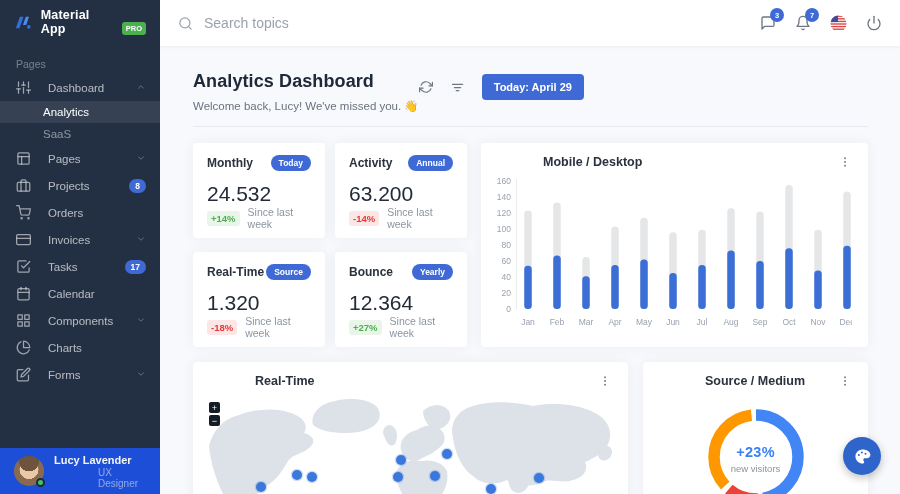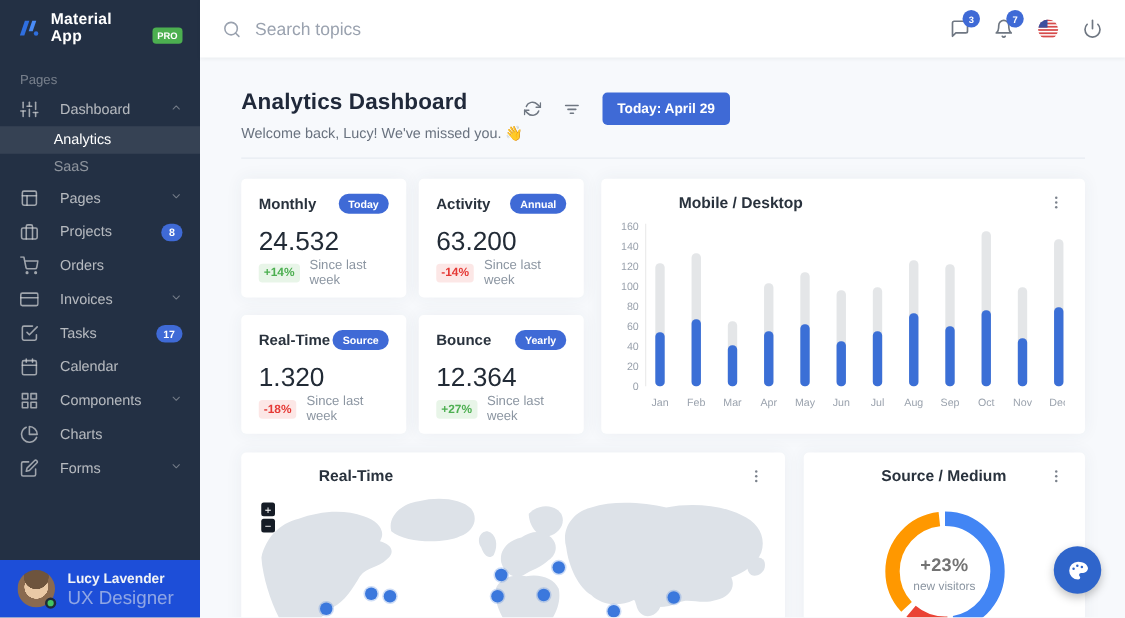--- a/index.html
+++ b/index.html
@@ -22,21 +22,21 @@
   .subitem { padding:5px 16px 5px 43px; font-size:11.5px; color:rgba(238,238,238,.52); cursor:pointer; }
   .subitem.active { background:rgba(255,255,255,.09); color:#fff; }
   .sidebar-footer { background:#1d4ed8; padding:8px 14px; display:flex; align-items:center; gap:10px; height:46px; cursor:pointer; }
   .avatar { width:30px; height:30px; border-radius:50%; position:relative; flex:none;
     background:
       radial-gradient(circle at 50% 18%, #6e543d 0 34%, rgba(0,0,0,0) 35%),
       radial-gradient(circle at 50% 45%, #eac9a6 0 42%, #8a6a4f 43% 100%);
   }
   .status-dot { position:absolute; right:-1px; bottom:-1px; width:9px; height:9px; background:#43c463; border:2px solid #1e2a38; border-radius:50%; }
   .user-name { color:#f2f4f6; font-size:11px; font-weight:bold; line-height:14px; }
-  .user-role { color:rgba(238,238,238,.55); font-size:15px; }
+  .user-role { color:rgba(238,238,238,.55); font-size:10px;margin-left:44px; }
 
   
   .main { flex:1; min-width:0; display:flex; flex-direction:column; }
   .topbar { height:46px; background:#fff; display:flex; align-items:center; padding:0 18px; box-shadow:0 1px 3px rgba(33,43,54,.06); }
   .search { display:flex; align-items:center; gap:11px; flex:1; color:#9aa2af; }
   .search input { border:none; outline:none; background:transparent; font-size:14px; color:#444; width:240px; font-family:inherit; }
   .search input::placeholder { color:#9aa2af; }
   .top-icons { display:flex; align-items:center; gap:19px; color:#6f7782; }
   .icon-btn { position:relative; cursor:pointer; display:flex; }
   .count-badge { position:absolute; top:-7px; right:-8px; min-width:14px; height:14px; padding:0 3px; background:#3f6ad6; color:#fff; border-radius:8px; font-size:7.5px; font-weight:bold; display:flex; align-items:center; justify-content:center; }
@@ -72,21 +72,21 @@
 
   .row2 { display:grid; grid-template-columns:435px 1fr; gap:15px; margin-top:15px; }
   .map-card { height:240px; padding:12px 16px; overflow:hidden; position:relative; }
   .map-wrap { position:relative; margin-top:6px; }
   .map-zoom { position:absolute; left:0; width:11px; height:11px; background:#151c26; color:#fff; border:none; border-radius:2px; font-size:9px; line-height:10px; text-align:center; cursor:pointer; padding:0; font-family:inherit; }
   .zoom-in { top:8px; } .zoom-out { top:21px; }
 
   .source-card { height:240px; padding:12px 16px; overflow:hidden; }
   .donut-wrap { position:relative; width:110px; margin:14px auto 0; }
   .donut-center { position:absolute; inset:0; display:flex; flex-direction:column; align-items:center; justify-content:center; gap:3px; }
-  .donut-label { font-size:14.5px; font-weight:bold; color:#737373; letter-spacing:.3px; }
+  .donut-label { font-size:14.5px; font-weight:bold; color:#3b82f6; letter-spacing:.3px; }
   .donut-sublabel { font-size:9.5px; color:#8b95a1; }
 
   .fab { position:absolute; right:19px; bottom:19px; width:38px; height:38px; border-radius:50%; background:#2f65cb; border:none; display:flex; align-items:center; justify-content:center; cursor:pointer; box-shadow:0 3px 8px rgba(0,0,0,.25); z-index:50; }
 </style>
 </head>
 <body>
 
 <div class="app">
 
   <aside class="sidebar">

